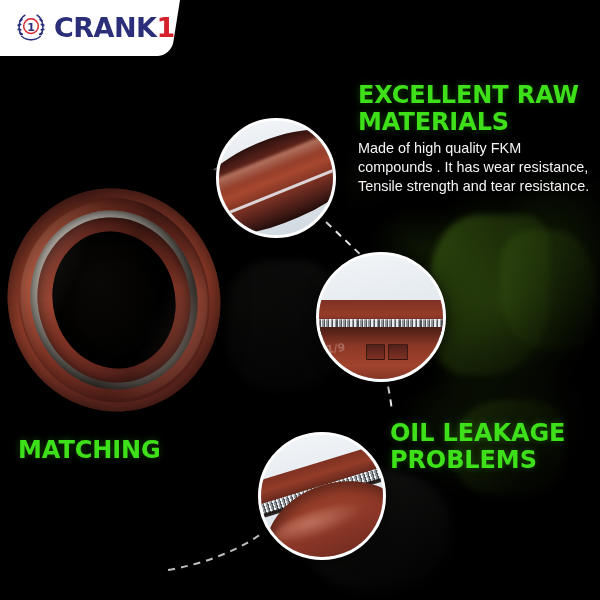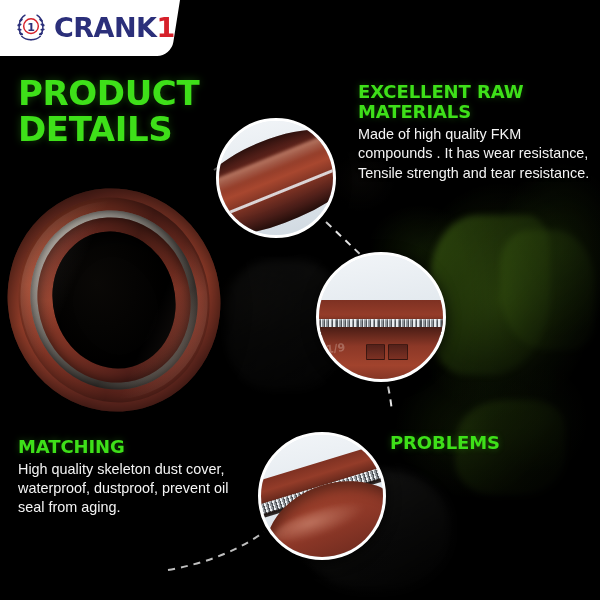--- a/index.html
+++ b/index.html
@@ -97,21 +97,21 @@
     font-family: "DejaVu Sans", sans-serif;
     text-shadow: 0 0 8px rgba(62,224,25,0.30);
   }
   .main-title .l2 { display: block; }
 
   
   .feat { position: absolute; }
   .feat h3 {
     margin: 0 0 3px 0;
     color: #3ee019;
-    font-size: 18px;
+    font-size: 24px;
     font-weight: 700;
     line-height: 1.12;
     letter-spacing: -0.1px;
     font-family: "DejaVu Sans", sans-serif;
     text-shadow: 0 0 7px rgba(62,224,25,0.30);
   }
   .feat p {
     margin: 0;
     color: #f4f4f4;
     font-size: 14.4px;
@@ -391,41 +391,36 @@
         <ellipse cx="33.6" cy="17.5" rx="2.6" ry="1.3" transform="rotate(20 33.6 17.5)"></ellipse>
         <ellipse cx="33.6" cy="23" rx="2.6" ry="1.3" transform="rotate(-5 33.6 23)"></ellipse>
         <ellipse cx="31.6" cy="28" rx="2.6" ry="1.3" transform="rotate(-28 31.6 28)"></ellipse>
       </g>
       <circle cx="20" cy="19" r="8.6" fill="none" stroke="#d6202a" stroke-width="1.7"></circle>
       <text x="20" y="24.4" text-anchor="middle" font-family="DejaVu Sans, sans-serif" font-size="13" font-weight="700" fill="#2b2f7a">1</text>
     </svg>
     <div class="brand-text"><span class="brand-crank">CRANK</span><span class="brand-one">1</span></div>
   </div>
 
-  <div class="main-title">
-    <span>PRODUCT</span>
-    <span class="l2">DETAILS</span>
-  </div>
 
   <div class="feat" id="feat-raw">
     <h3>
       <span>EXCELLENT RAW</span><br>
       <span>MATERIALS</span>
     </h3>
     <p>Made of high quality FKM compounds . It has wear resistance, Tensile strength and tear resistance.</p>
   </div>
 
   <div class="feat" id="feat-dust">
     <h3>
       <span>MATCHING</span><br>
     </h3>
-    <p>High quality skeleton dust cover, waterproof, dustproof, prevent oil seal from aging.</p>
   </div>
 
   <div class="feat" id="feat-leak">
     <h3>
       <br>
-      <br>
+      <span>OIL LEAKAGE</span><br>
       <span>PROBLEMS</span>
     </h3>
   </div>
 
 </div>
 
 </body></html>

